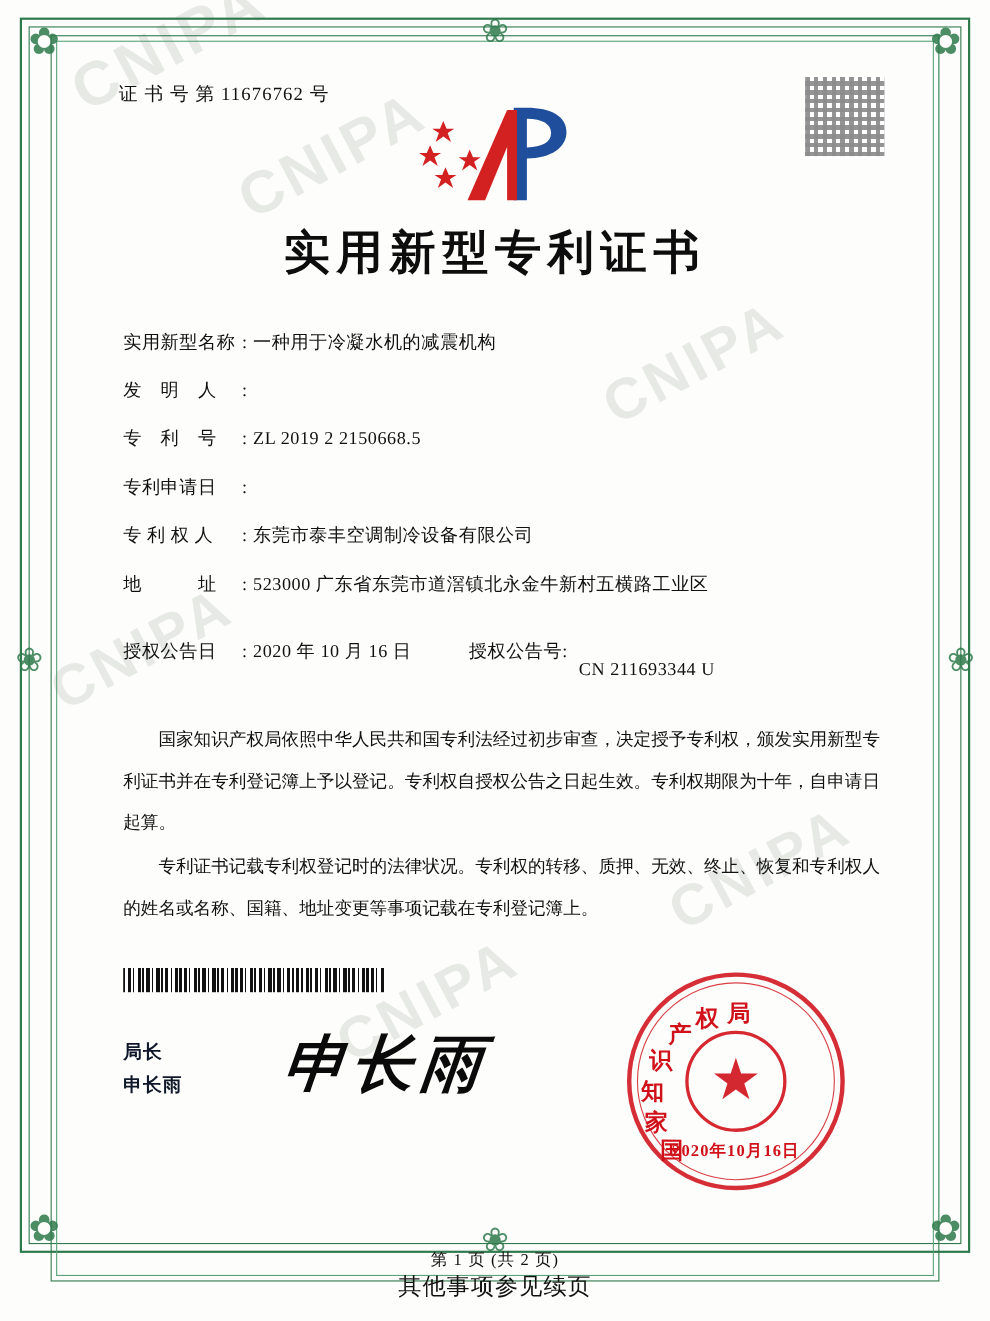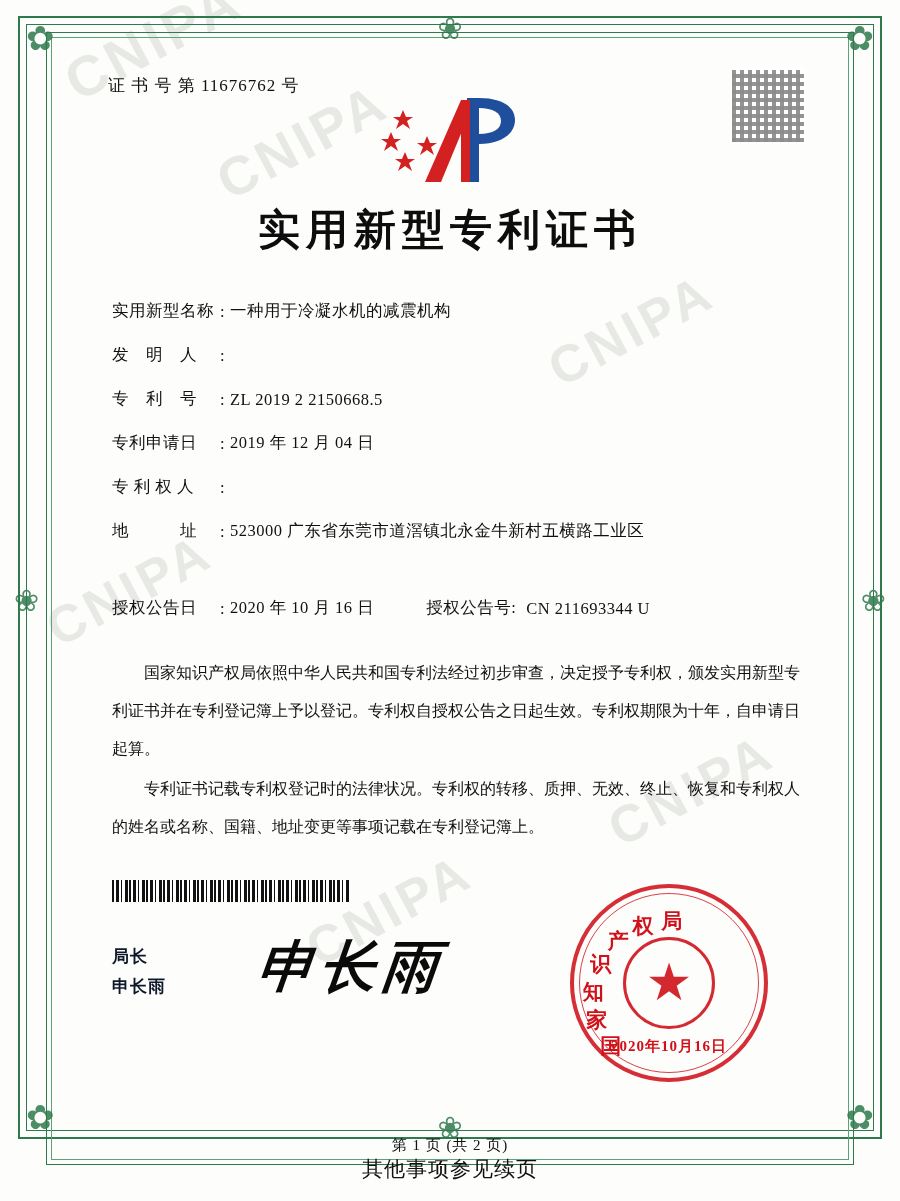--- a/index.html
+++ b/index.html
@@ -140,21 +140,21 @@
   }
 
   .fields {
     position: absolute;
     top: 268px;
     left: 66px;
     right: 50px;
   }
   .field-row {
     display: flex;
-    align-items: flex-end;
+    align-items: center;
     margin-bottom: 22px;
     font-size: 16.5px;
     color: #111;
   }
   .field-label {
     width: 108px;
     flex: 0 0 108px;
     letter-spacing: 0.5px;
     white-space: nowrap;
   }
@@ -370,26 +370,26 @@
 
       <div class="field-row">
         <div class="field-label">专　利　号</div>
         <div class="field-sep">:</div>
         <div class="field-value">ZL 2019 2 2150668.5</div>
       </div>
 
       <div class="field-row">
         <div class="field-label">专利申请日</div>
         <div class="field-sep">:</div>
-        <div class="field-value">2019 年 12 月 04 日</div>
       </div>
 
       <div class="field-row">
         <div class="field-label">专 利 权 人</div>
         <div class="field-sep">:</div>
+        <div class="field-value">东莞市泰丰空调制冷设备有限公司</div>
       </div>
 
       <div class="field-row">
         <div class="field-label">地　　　址</div>
         <div class="field-sep">:</div>
         <div class="field-value">523000 广东省东莞市道滘镇北永金牛新村五横路工业区</div>
       </div>
 
       <div class="field-row two-col">
         <div class="field-label">授权公告日</div>

